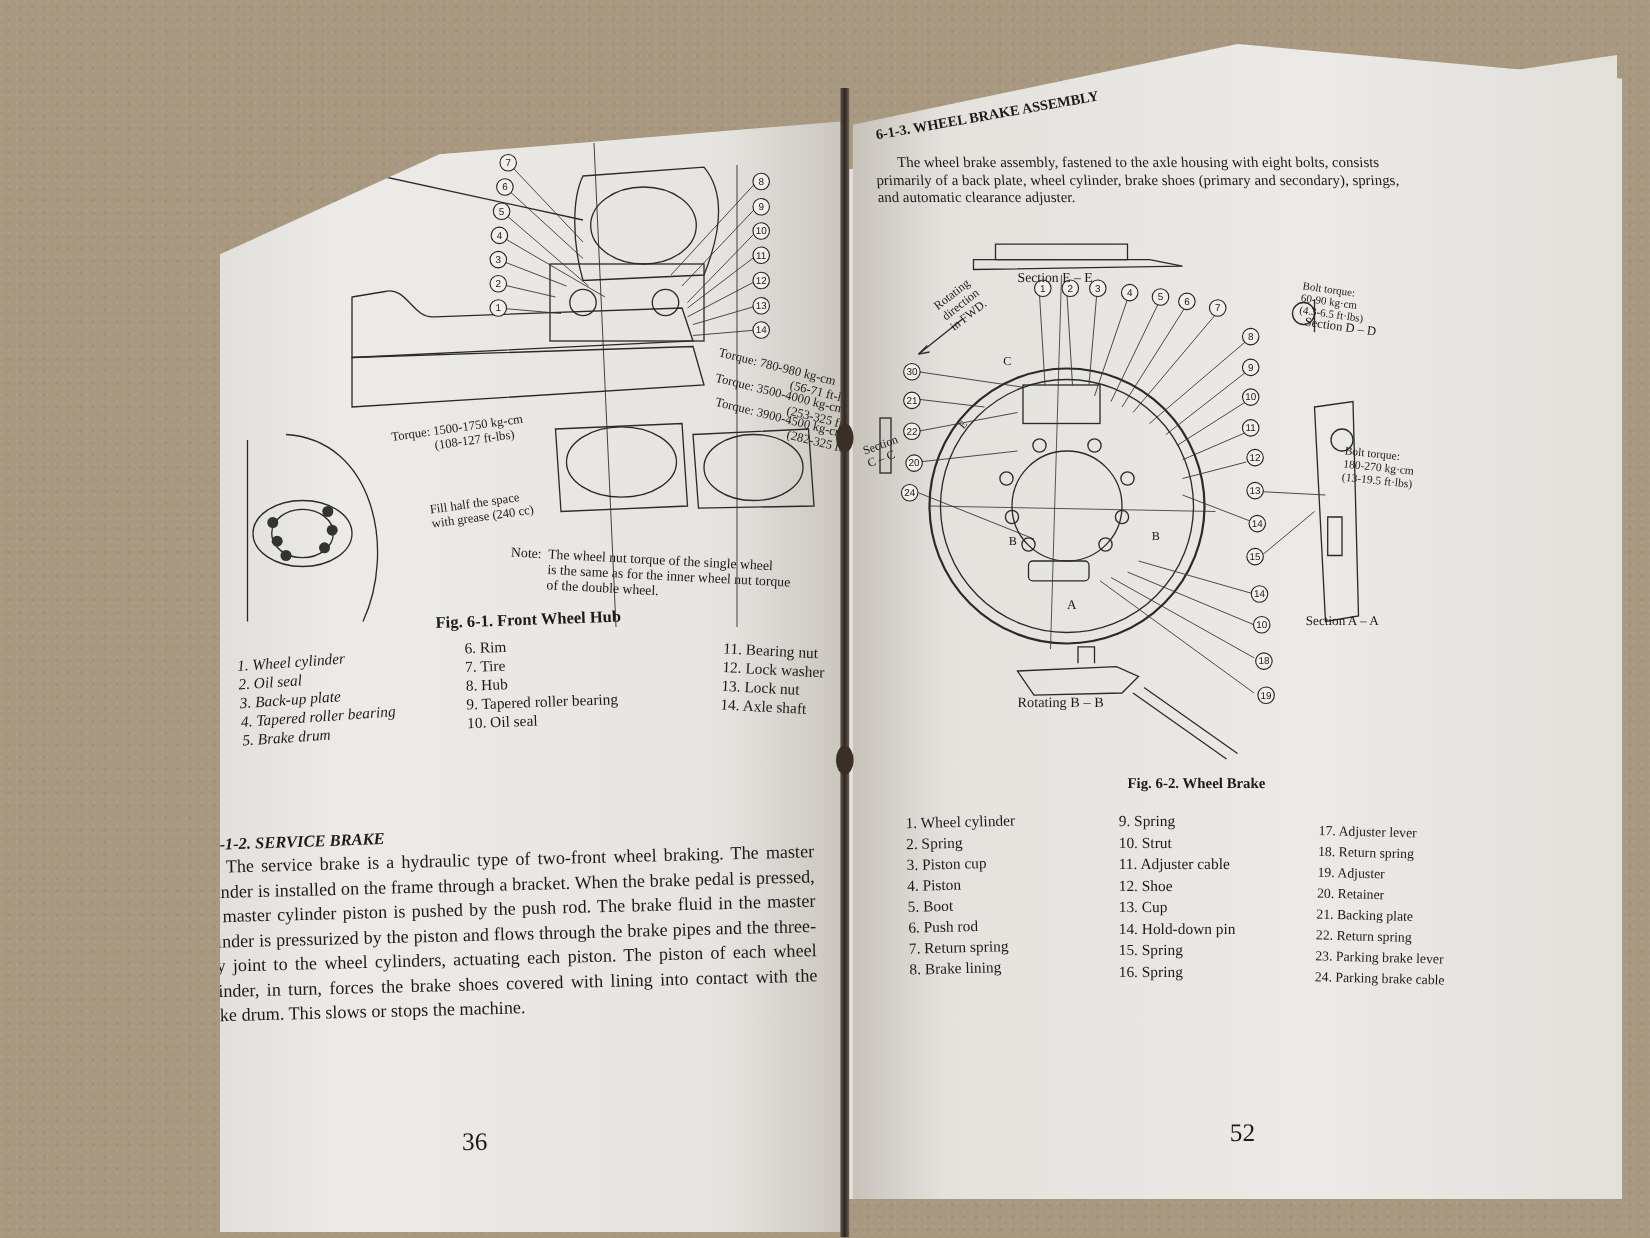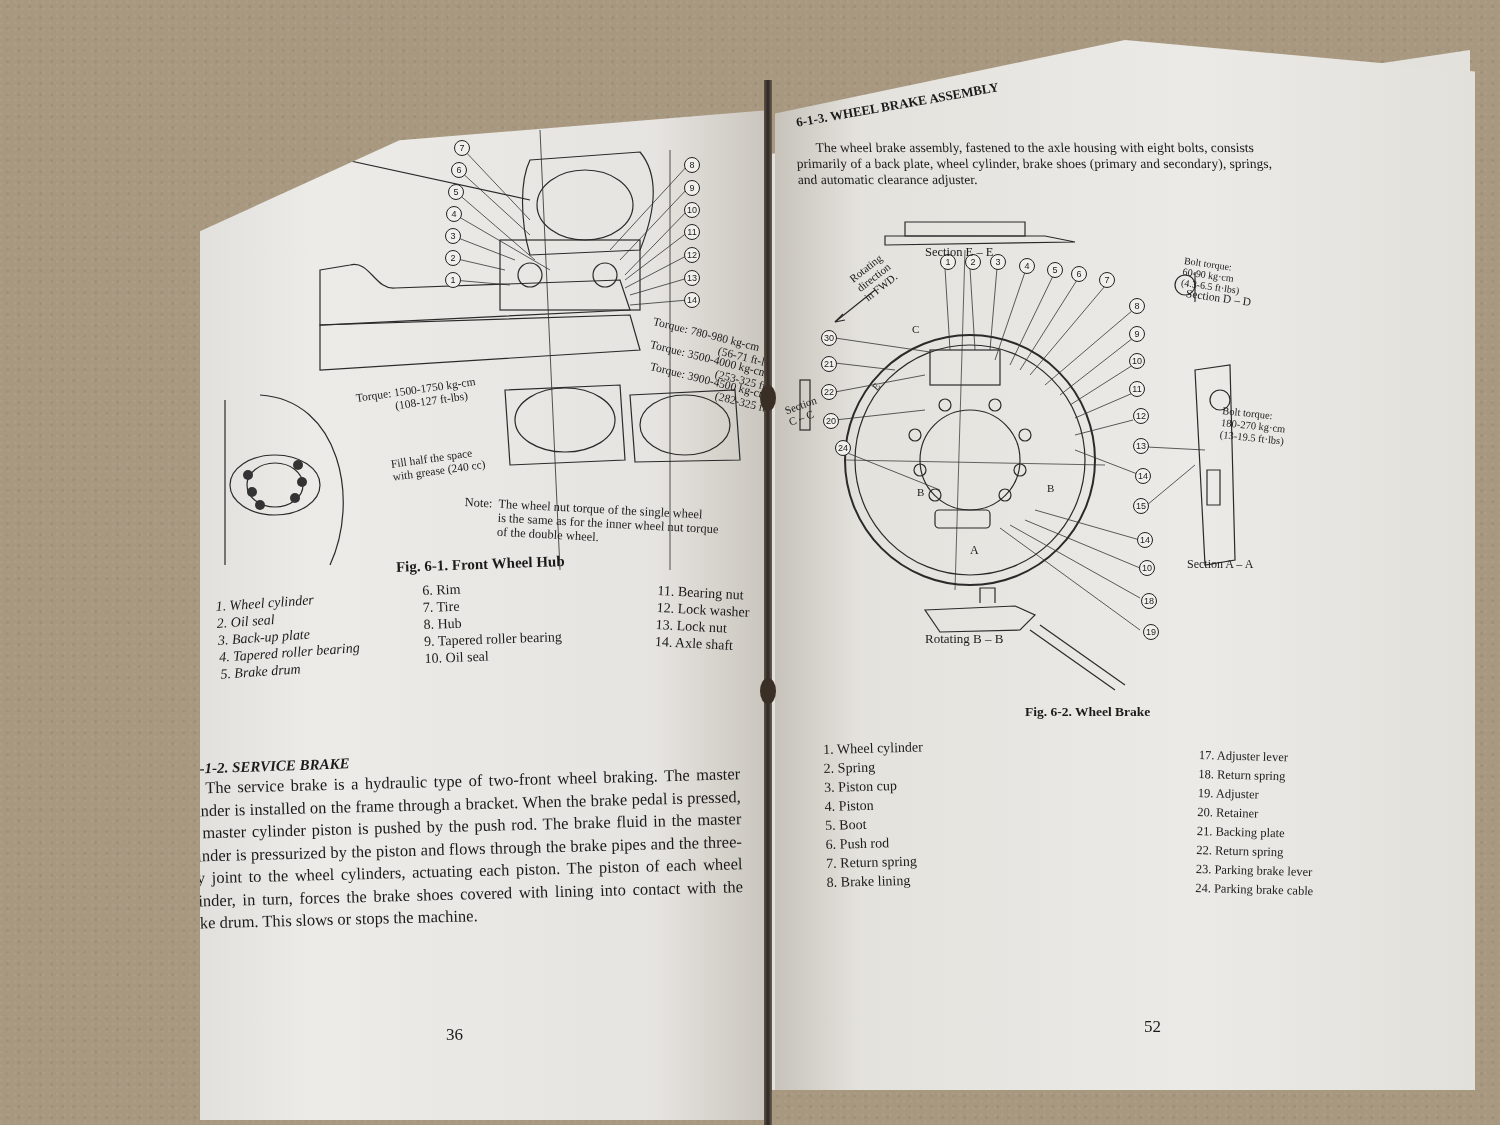--- a/index.html
+++ b/index.html
@@ -37,21 +37,21 @@
     .binding-dot { position: absolute; left: 760px; width: 16px; height: 26px; border-radius: 50%; background: #3a2f24; }
     .abs { position: absolute; }
 
     .fig-caption { font-weight: bold; font-size: 15px; white-space: nowrap; }
     .legend-item { font-size: 14px; white-space: nowrap; line-height: 17px; }
     .legend-italic .legend-item { font-style: italic; }
     .section-title { font-weight: bold; font-style: italic; font-size: 15px; }
     .body-text { font-size: 16.5px; line-height: 22.5px; text-align: justify; }
     .note { font-size: 12.5px; line-height: 14px; }
     .small-label { font-size: 11.5px; line-height: 13px; white-space: nowrap; }
-    .page-number { font-size: 17px; margin-left: 26px; }
+    .page-number { font-size: 23px; }
     .callout {
       position: absolute; width: 14px; height: 14px; border: 1px solid #222; border-radius: 50%;
       font-size: 9px; line-height: 14px; text-align: center; background: #f0efeb;
       font-family: "Liberation Sans", sans-serif;
     }
     svg { position: absolute; overflow: visible; }
   </style>
 </head>
 <body>
 
@@ -283,21 +283,21 @@
   <div class="callout" style="left:360px;top:428px">14</div>
   <div class="callout" style="left:358px;top:458px">15</div>
   <div class="callout" style="left:362px;top:492px">14</div>
   <div class="callout" style="left:364px;top:520px">10</div>
   <div class="callout" style="left:366px;top:553px">18</div>
   <div class="callout" style="left:368px;top:584px">19</div>
   <div class="callout" style="left:46px;top:290px">30</div>
   <div class="callout" style="left:46px;top:316px">21</div>
   <div class="callout" style="left:46px;top:344px">22</div>
   <div class="callout" style="left:48px;top:373px">20</div>
-  <div class="callout" style="left:60px;top:400px">24</div>
+  <div class="callout" style="left:44px;top:400px">24</div>
 
   <div class="abs small-label" style="left:150px;top:206px;font-size:12.5px">Section E – E</div>
   <div class="abs small-label" style="left:412px;top:247px;transform:rotate(8deg);transform-origin:left top">Section D – D</div>
   <div class="abs small-label" style="left:410px;top:215px;transform:rotate(8deg);transform-origin:left top;font-size:10px;line-height:11px">
     <div>Bolt torque:</div>
     <div>60-90 kg·cm</div>
     <div>(4.3-6.5 ft·lbs)</div>
   </div>
   <div class="abs small-label" style="left:448px;top:365px;transform:rotate(6deg);transform-origin:left top;font-size:10.5px;line-height:12px">
     <div>Bolt torque:</div>
@@ -326,20 +326,30 @@
   <div class="abs" style="left:48px;top:700px;transform:rotate(-1.5deg);transform-origin:left top">
     <div class="legend-item" style="line-height:19px">1. Wheel cylinder</div>
     <div class="legend-item" style="line-height:19px">2. Spring</div>
     <div class="legend-item" style="line-height:19px">3. Piston cup</div>
     <div class="legend-item" style="line-height:19px">4. Piston</div>
     <div class="legend-item" style="line-height:19px">5. Boot</div>
     <div class="legend-item" style="line-height:19px">6. Push rod</div>
     <div class="legend-item" style="line-height:19px">7. Return spring</div>
     <div class="legend-item" style="line-height:19px">8. Brake lining</div>
   </div>
+  <div class="abs" style="left:242px;top:698px">
+    <div class="legend-item" style="line-height:19.5px">9. Spring</div>
+    <div class="legend-item" style="line-height:19.5px">10. Strut</div>
+    <div class="legend-item" style="line-height:19.5px">11. Adjuster cable</div>
+    <div class="legend-item" style="line-height:19.5px">12. Shoe</div>
+    <div class="legend-item" style="line-height:19.5px">13. Cup</div>
+    <div class="legend-item" style="line-height:19.5px">14. Hold-down pin</div>
+    <div class="legend-item" style="line-height:19.5px">15. Spring</div>
+    <div class="legend-item" style="line-height:19.5px">16. Spring</div>
+  </div>
   <div class="abs" style="left:424px;top:706px;transform:rotate(1.5deg);transform-origin:left top">
     <div class="legend-item" style="font-size:12.5px;line-height:19px">17. Adjuster lever</div>
     <div class="legend-item" style="font-size:12.5px;line-height:19px">18. Return spring</div>
     <div class="legend-item" style="font-size:12.5px;line-height:19px">19. Adjuster</div>
     <div class="legend-item" style="font-size:12.5px;line-height:19px">20. Retainer</div>
     <div class="legend-item" style="font-size:12.5px;line-height:19px">21. Backing plate</div>
     <div class="legend-item" style="font-size:12.5px;line-height:19px">22. Return spring</div>
     <div class="legend-item" style="font-size:12.5px;line-height:19px">23. Parking brake lever</div>
     <div class="legend-item" style="font-size:12.5px;line-height:19px">24. Parking brake cable</div>
   </div>

